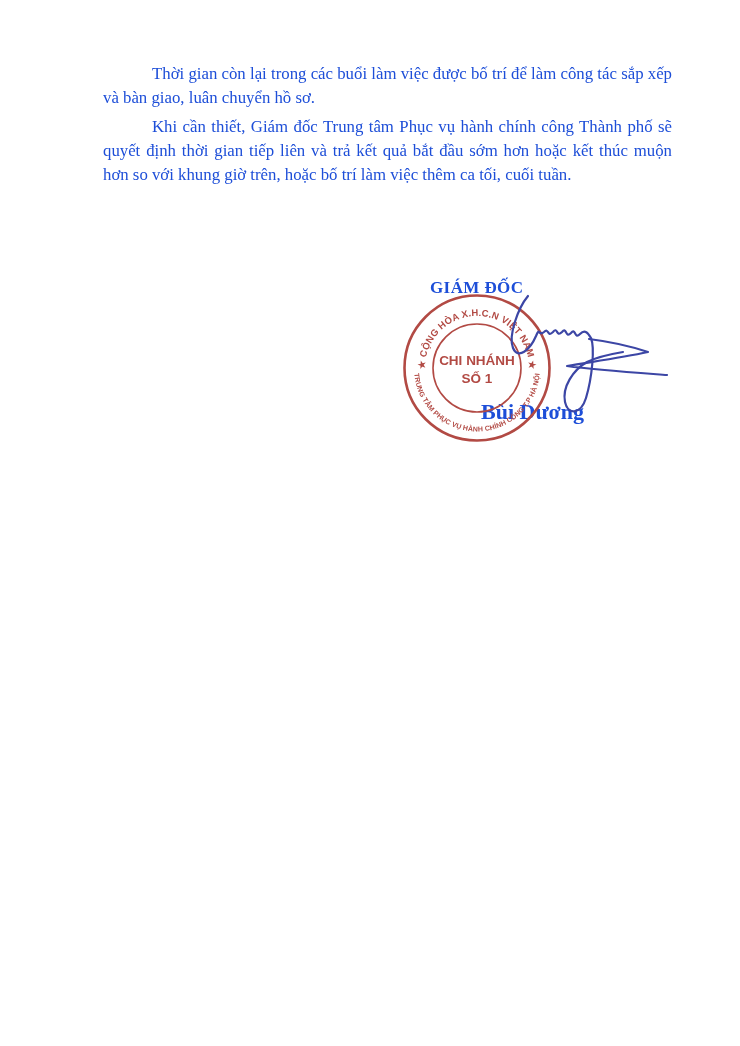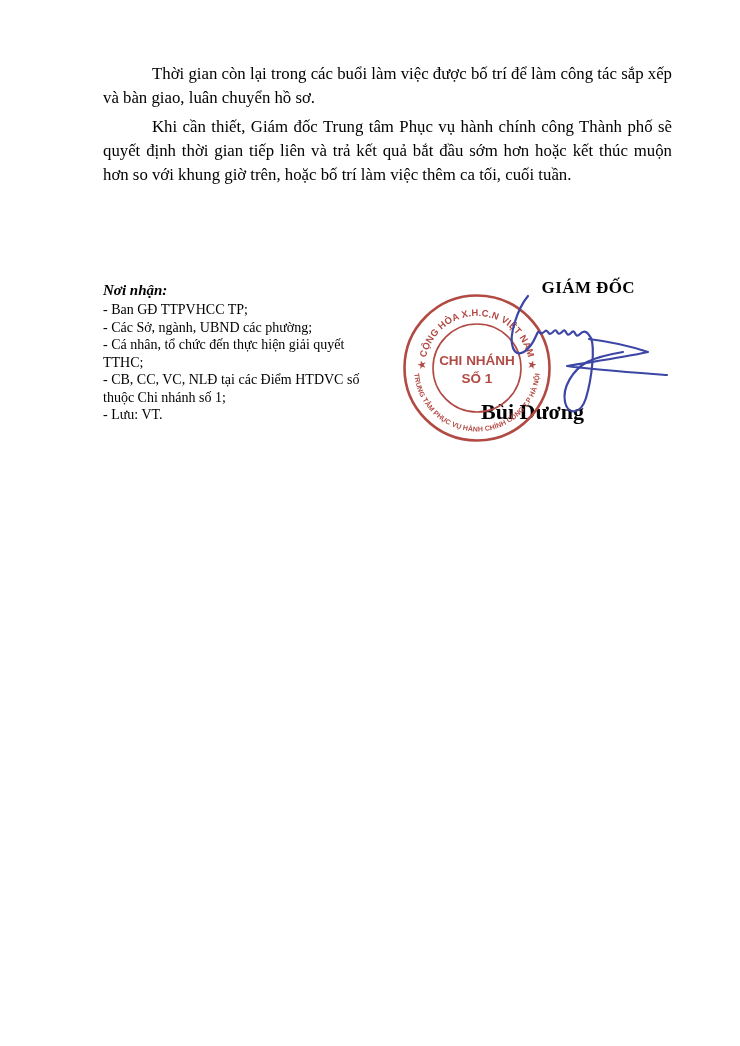--- a/index.html
+++ b/index.html
@@ -1,40 +1,40 @@
 <!DOCTYPE html>
 <html><head>
 <meta charset="utf-8">
 <style>
   html,body{margin:0;padding:0;background:#ffffff;}
   .page{
     position:relative;
     width:740px;height:1046px;
     background:#ffffff;
     font-family:"Liberation Serif", serif;
-    color:#000000;
+    color:#1d4ed8;
     overflow:hidden;
   }
   .body-text{
     position:absolute;left:103px;top:62px;width:569px;
     font-size:16.8px;line-height:24px;text-align:justify;
   }
   .body-text p{margin:0 0 5px 0;text-indent:49px;}
   .recipients{
     position:absolute;left:103px;top:281px;width:274px;
   }
   .recipients .heading{
     font-weight:bold;font-style:italic;font-size:15px;line-height:19px;margin:0 0 1px 0;
   }
   .recipients .item{
     font-size:14px;line-height:17.5px;margin:0;
   }
   .director-title{
     position:absolute;left:430px;top:278px;width:205px;
-    text-align:right;font-weight:bold;font-size:17px;letter-spacing:.4px;
+    text-align:left;font-weight:bold;font-size:17px;letter-spacing:.4px;
   }
   .signer-name{
     position:absolute;left:430px;top:399px;width:205px;
     text-align:center;font-weight:bold;font-size:22px;z-index:1;
   }
   .stamp-sig{
     position:absolute;left:395px;top:288px;width:295px;height:160px;z-index:2;
   }
   .stamp-sig text{
     font-family:"Liberation Sans", sans-serif;
@@ -51,28 +51,20 @@
 </head>
 <body>
 
 <div class="page">
 
   <div class="body-text">
     <p>Thời gian còn lại trong các buổi làm việc được bố trí để làm công tác sắp xếp và bàn giao, luân chuyển hồ sơ.</p>
     <p>Khi cần thiết, Giám đốc Trung tâm Phục vụ hành chính công Thành phố sẽ quyết định thời gian tiếp liên và trả kết quả bắt đầu sớm hơn hoặc kết thúc muộn hơn so với khung giờ trên, hoặc bố trí làm việc thêm ca tối, cuối tuần.</p>
   </div>
 
-  <div class="recipients">
-    <p class="heading">Nơi nhận:</p>
-    <p class="item">- Ban GĐ TTPVHCC TP;</p>
-    <p class="item">- Các Sở, ngành, UBND các phường;</p>
-    <p class="item">- Cá nhân, tổ chức đến thực hiện giải quyết TTHC;</p>
-    <p class="item">- CB, CC, VC, NLĐ tại các Điểm HTDVC số thuộc Chi nhánh số 1;</p>
-    <p class="item">- Lưu: VT.</p>
-  </div>
 
   <div class="director-title">GIÁM ĐỐC</div>
 
   <div class="signer-name">Bùi Dương</div>
 
   <svg class="stamp-sig" viewBox="0 0 295 160" xmlns="http://www.w3.org/2000/svg">
     <defs>
       <path id="arcTop" d="M 31.8,93.5 A 52,52 0 1 1 132.2,93.5"></path>
       <path id="arcBot" d="M 19.2,85.5 A 63,63 0 0 0 144.8,85.5"></path>
     </defs>

